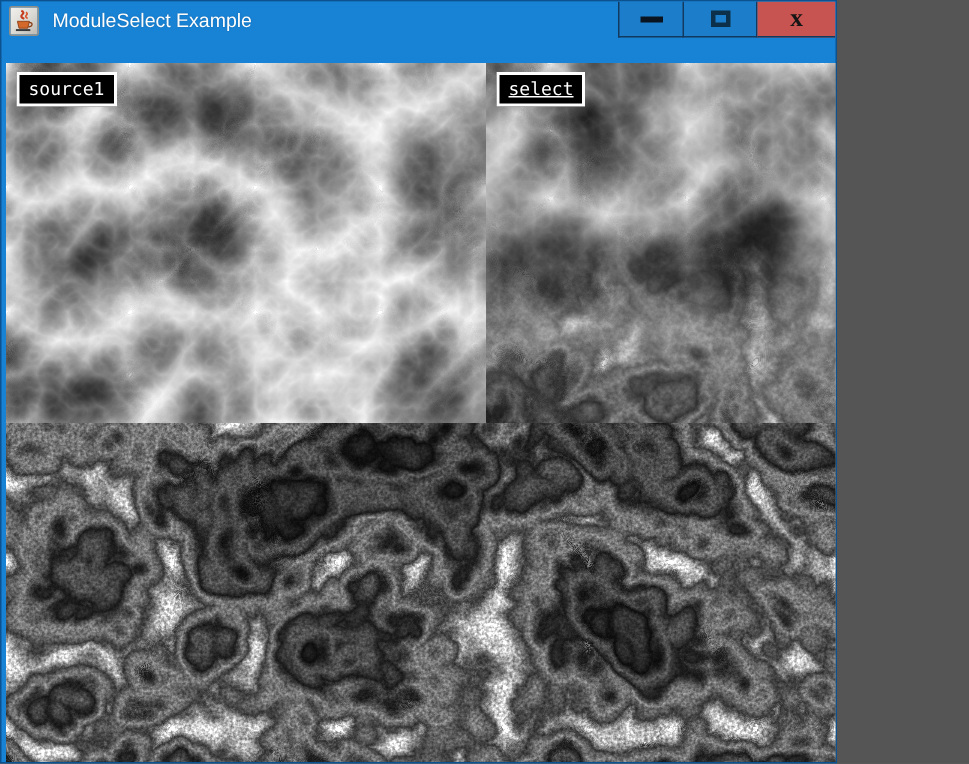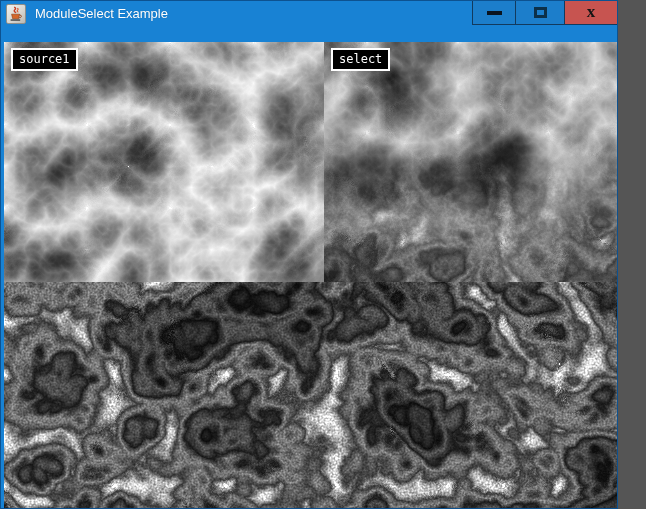--- a/index.html
+++ b/index.html
@@ -1,17 +1,17 @@
 <!DOCTYPE html>
 <html><head>
 <meta charset="utf-8">
 <style>
   html,body { margin:0; padding:0; background:#555; }
   .window {
-    position:relative; width:618px; height:509px; box-sizing:border-box;
+    position:relative; width:558px; height:509px; box-sizing:border-box;
     background:#1882d4; border:1px solid #0d5290; overflow:hidden;
     font-family:"Liberation Sans", sans-serif;
   }
   
   .titlebar {
     position:absolute; left:0; top:0; right:0; height:25px;
     display:flex; align-items:center; background:#1882d4;
   }
   .app-icon {
     width:20px; height:20px; margin-left:5px; flex:0 0 auto;
@@ -45,21 +45,21 @@
     background:#6f6f6f; overflow:hidden;padding-left:40px;
   }
   .content svg.noise { position:absolute; left:0; top:0; display:block; }
   .img-label {
     position:absolute; background:#000000; color:#ffffff;
     border:2px solid #ffffff; padding:2px 6px 3px 6px;
     font-family:"DejaVu Sans Mono", monospace; font-size:12px; line-height:14px;
     white-space:nowrap;
   }
   .label-source1 { left:7px;   top:6px; }
-  .label-select  { left:327px; top:6px; }
+  .label-select  { left:327px; top:6px;text-decoration:underline; }
   .label-source2 { left:7px;   top:246px; }
 </style>
 </head>
 <body>
 
 <div class="window">
 
   <div class="titlebar">
     <div class="app-icon">
       <svg width="16" height="16" viewBox="0 0 16 16">

